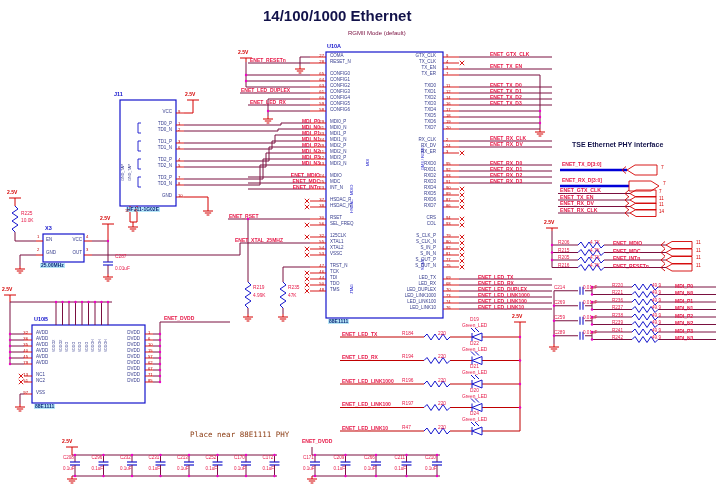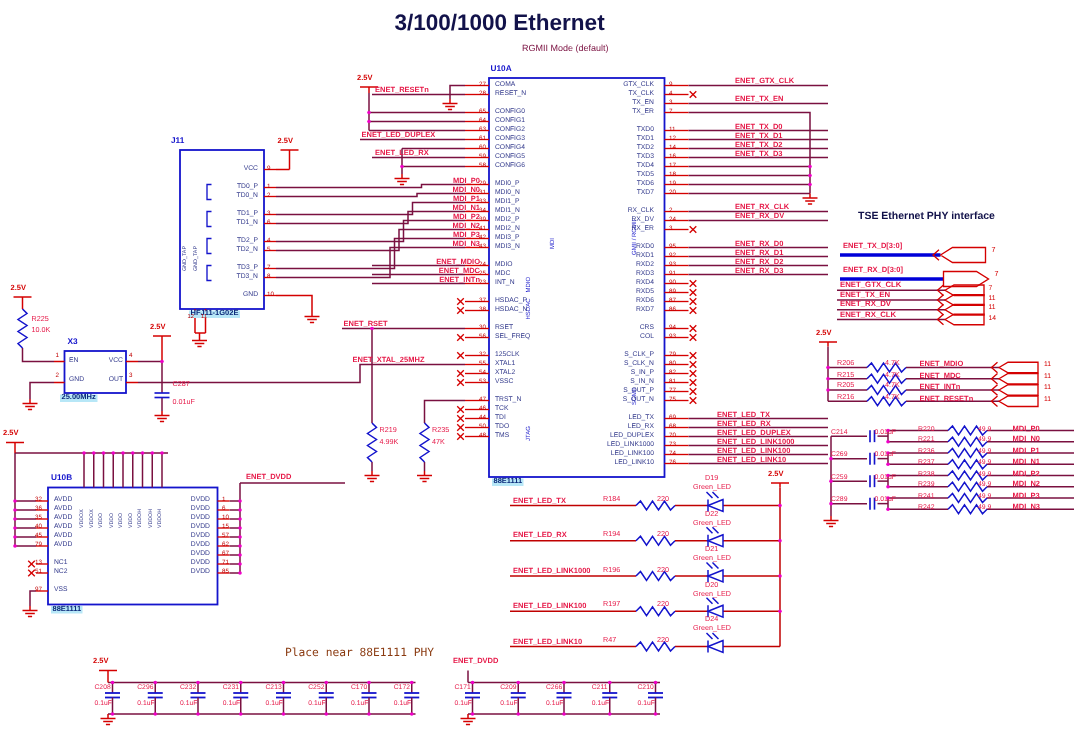--- a/index.html
+++ b/index.html
@@ -642,21 +642,21 @@
       <circle cx="345.5" cy="455" r="1.2" fill="#f000c8"></circle>
       <circle cx="345.5" cy="476" r="1.2" fill="#f000c8"></circle>
       <circle cx="376" cy="455" r="1.2" fill="#f000c8"></circle>
       <circle cx="376" cy="476" r="1.2" fill="#f000c8"></circle>
       <circle cx="406.5" cy="455" r="1.2" fill="#f000c8"></circle>
       <circle cx="406.5" cy="476" r="1.2" fill="#f000c8"></circle>
       <circle cx="437" cy="455" r="1.2" fill="#f000c8"></circle>
       <circle cx="437" cy="476" r="1.2" fill="#f000c8"></circle>
     </svg>
 
-<div class="title" style="left:263px;top:7px">3/100/1000 Ethernet</div>
+<div class="title" style="left:263px;top:7px">14/100/1000 Ethernet</div>
 <div class="note" style="left:348px;top:30px">RGMII Mode (default)</div>
 <span class="secttl" style="left:572px;top:141px">TSE Ethernet PHY interface</span>
 <span class="mono" style="left:190px;top:431px">Place near 88E1111 PHY</span>
 
 <span class="ref" style="left:114px;top:92px">J11</span>
 <span class="part" style="left:126px;top:207px">HFJ11-1G02E</span>
 <span class="ref" style="left:327px;top:44px">U10A</span>
 <span class="part" style="left:328px;top:319px">88E1111</span>
 <span class="ref" style="left:34px;top:317px">U10B</span>
 <span class="part" style="left:34px;top:404px">88E1111</span>

